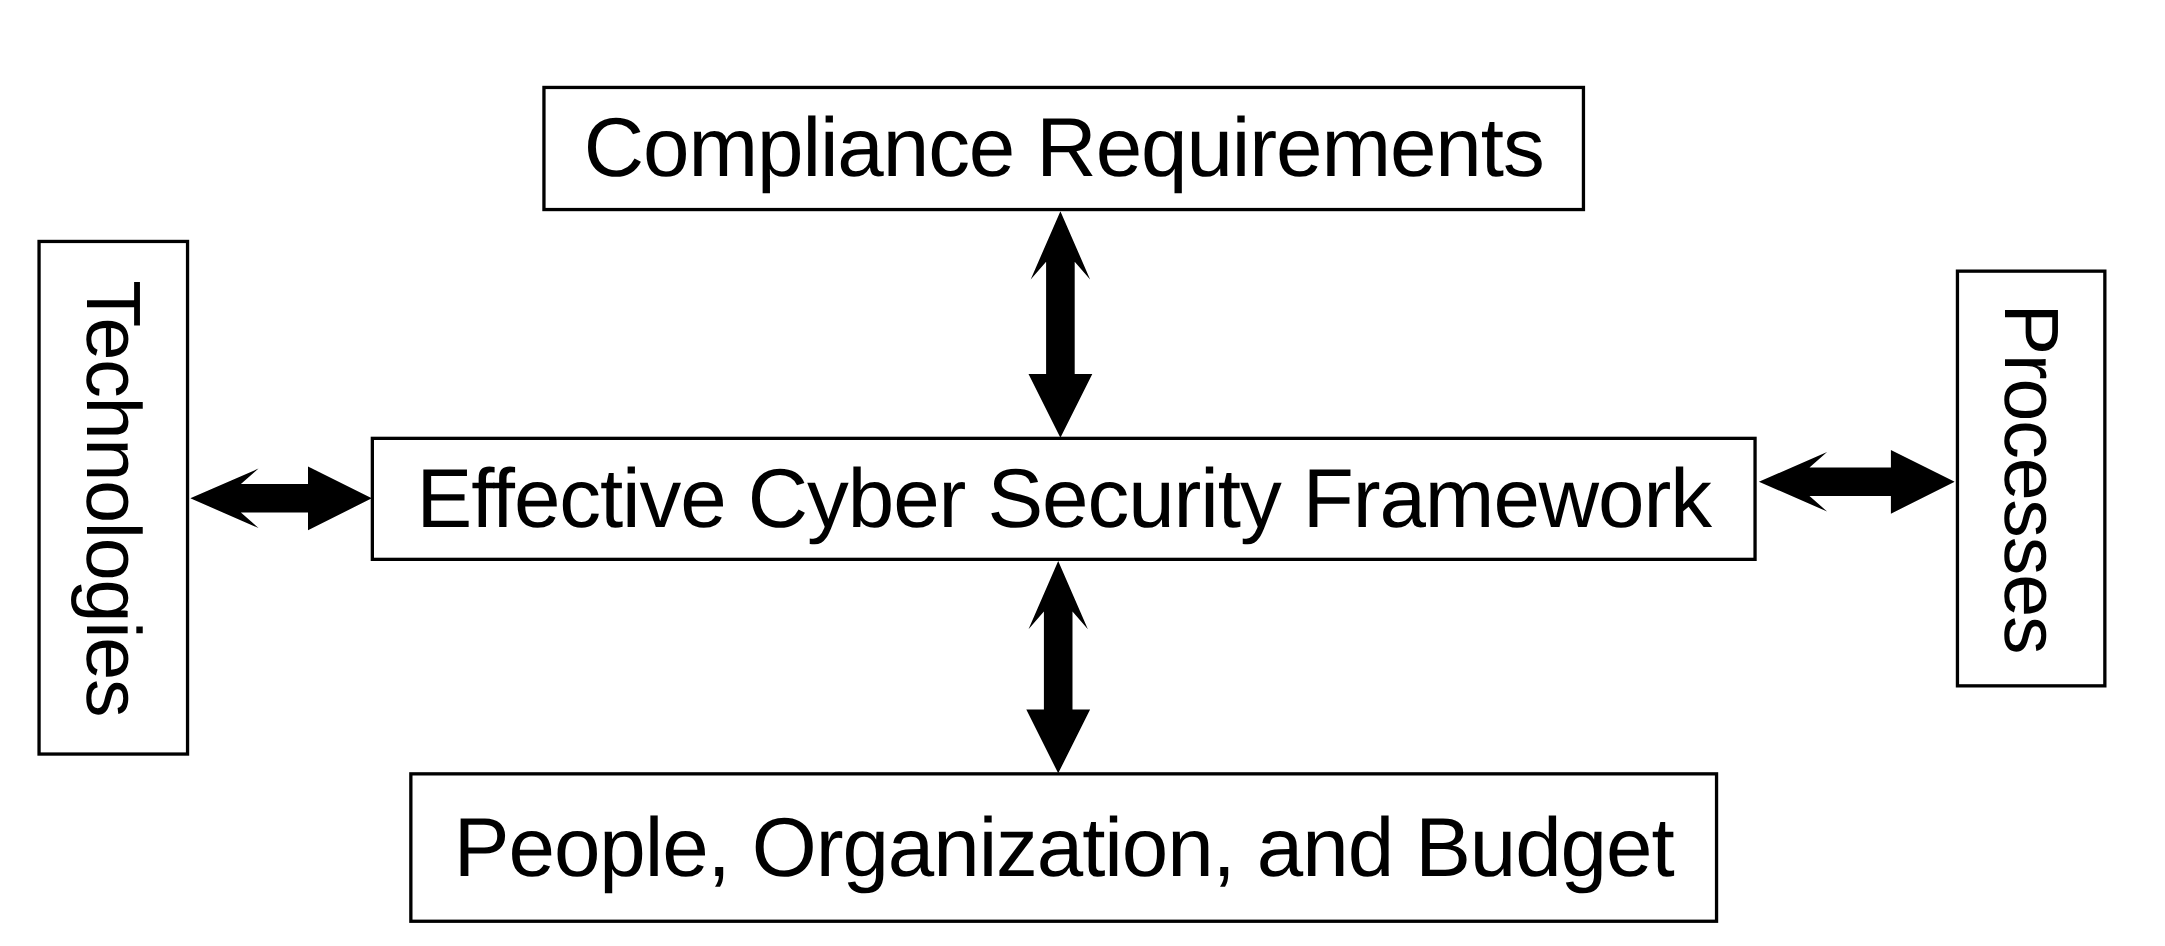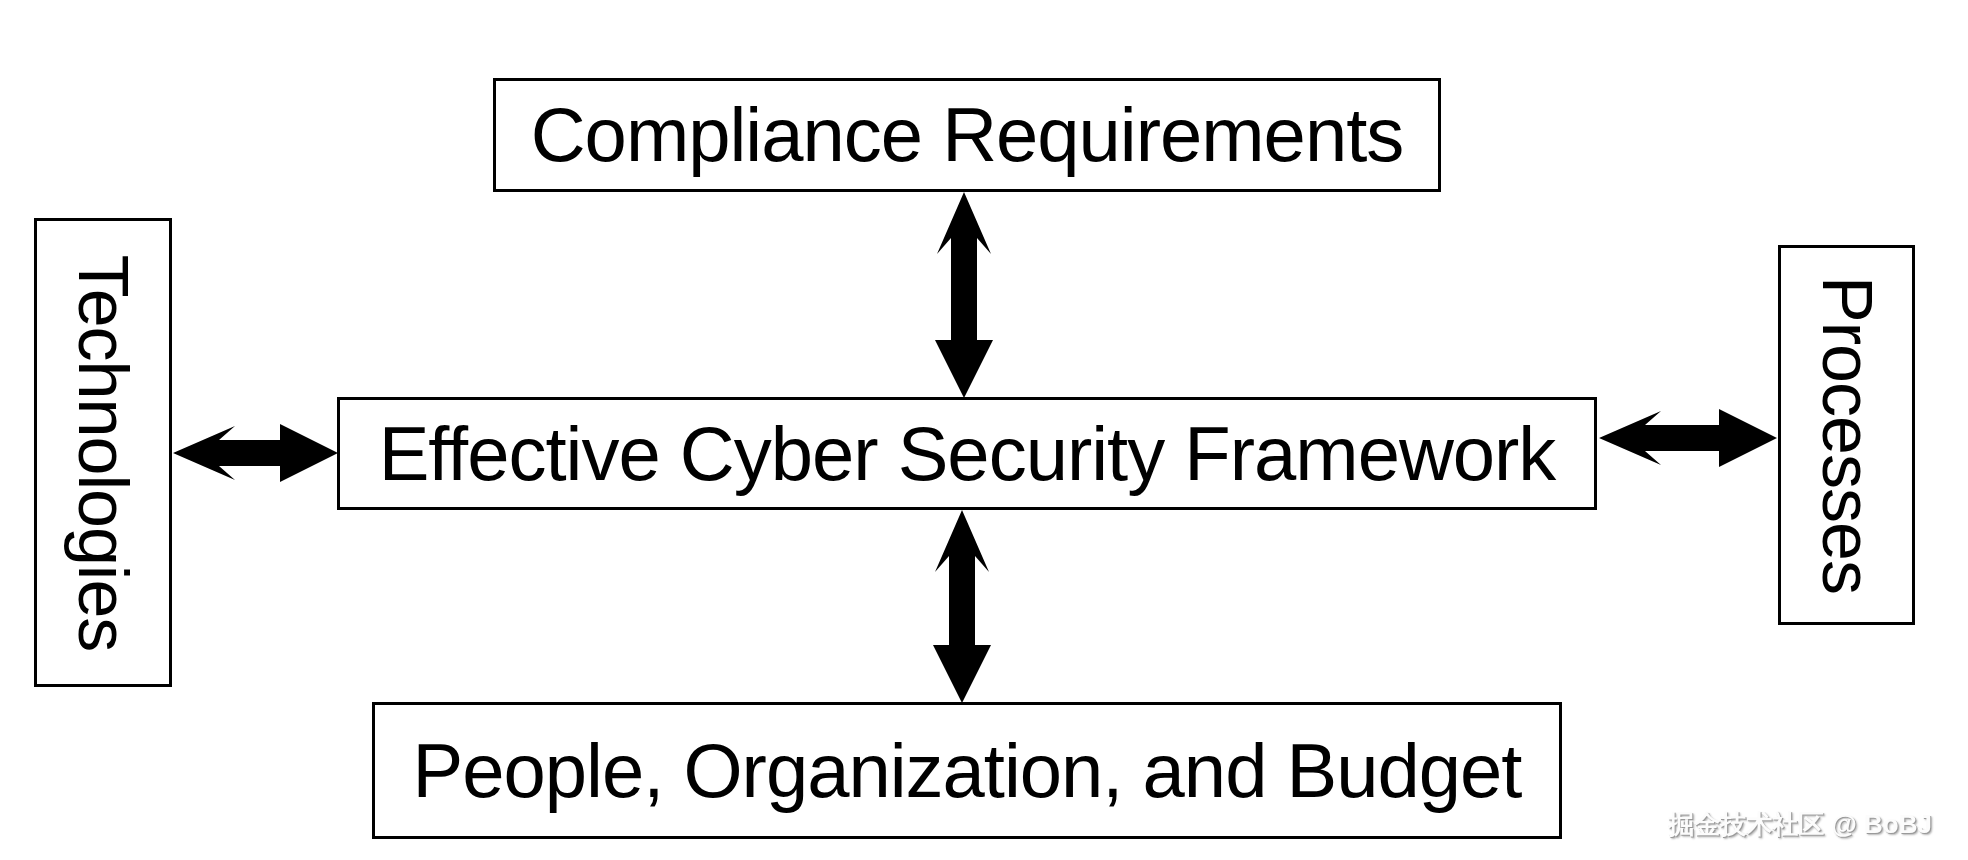--- a/index.html
+++ b/index.html
@@ -101,15 +101,14 @@
   </svg>
 
   <svg class="arrow" id="arrow-left" width="165" height="92" viewBox="0 0 165 92">
     <polygon fill="#000000" points="0,46 62,19 46,33 107,33 107,17 165,46 107,75 107,59 46,59 62,73"></polygon>
   </svg>
 
   <svg class="arrow" id="arrow-right" width="178" height="92" viewBox="0 0 178 92">
     <polygon fill="#000000" points="0,46 62,19 46,33 120,33 120,17 178,46 120,75 120,59 46,59 62,73"></polygon>
   </svg>
 
-  <div class="watermark">掘金技术社区 @ BoBJ</div>
 
 </div>
 
 </body></html>

